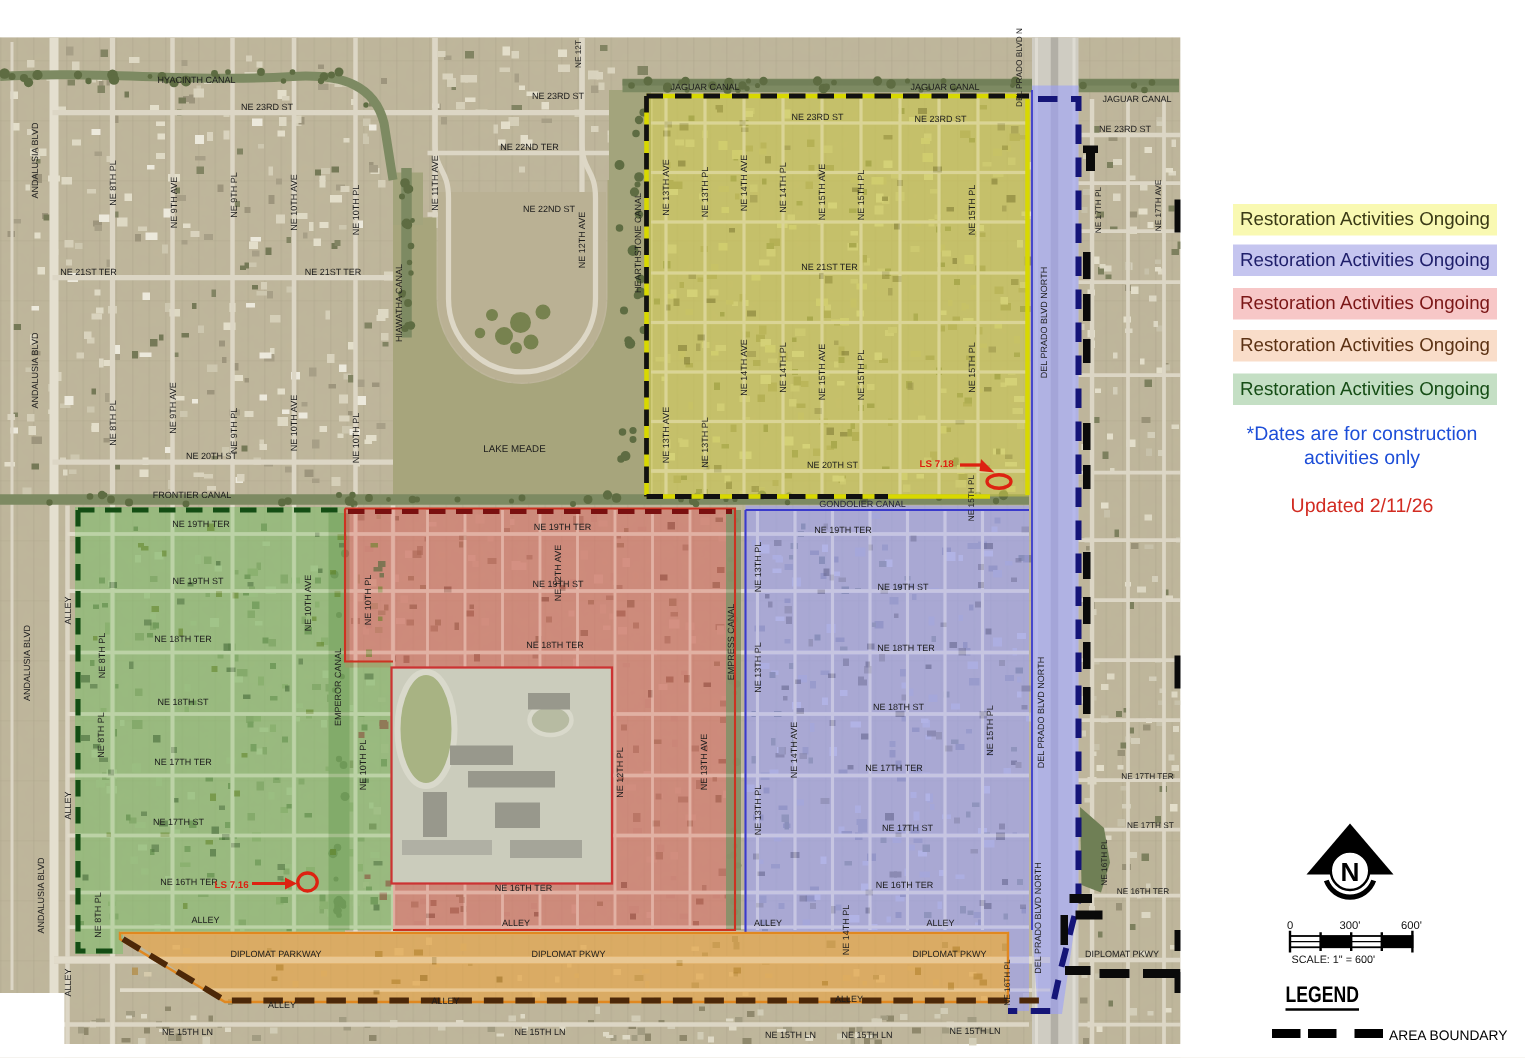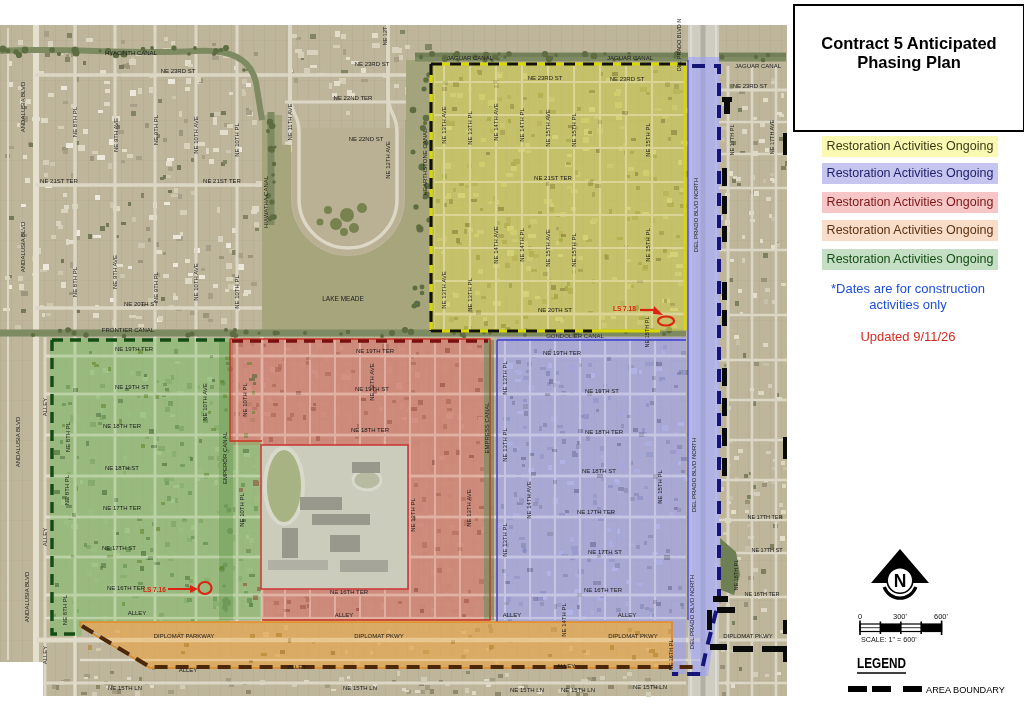--- a/index.html
+++ b/index.html
@@ -2330,35 +2330,34 @@
 <g>
 <text x="143" y="592" font-size="6.5" font-weight="bold" fill="#dd2211">LS 7.16</text>
 <path d="M168,589 L193,589" stroke="#dd2211" stroke-width="2" fill="none"></path>
 <path d="M198,589 L190,585 L190,593 Z" fill="#dd2211"></path>
 <ellipse cx="205" cy="588" rx="6.5" ry="6" fill="none" stroke="#dd2211" stroke-width="2.2"></ellipse>
 </g>
 </svg>
 
 <div class="abs" style="left:787px;top:0;width:237px;height:705px;background:#fff"></div>
 
-<div class="abs" style="left:793px;top:4px;width:228px;height:96px;border:2px solid #000;background:#fff;text-align:center;font-weight:bold;font-size:16.5px;line-height:19px;color:#000;padding-top:28px">Contract 5 Anticipated<br>Phasing Plan</div>
 
 <div class="abs" style="left:822px;top:136px;width:176px;height:21px;background:#f9f9b2;color:#3a3a16;font-size:12.5px;text-align:center;line-height:21px">Restoration Activities Ongoing</div>
 
 <div class="abs" style="left:822px;top:163px;width:176px;height:21px;background:#c5c5ef;color:#1e1e6a;font-size:12.5px;text-align:center;line-height:21px">Restoration Activities Ongoing</div>
 
 <div class="abs" style="left:822px;top:192px;width:176px;height:21px;background:#f7c7c7;color:#7a1616;font-size:12.5px;text-align:center;line-height:21px">Restoration Activities Ongoing</div>
 
 <div class="abs" style="left:822px;top:220px;width:176px;height:21px;background:#f9ddc9;color:#5c3214;font-size:12.5px;text-align:center;line-height:21px">Restoration Activities Ongoing</div>
 
 <div class="abs" style="left:822px;top:249px;width:176px;height:21px;background:#c4dfc4;color:#164d16;font-size:12.5px;text-align:center;line-height:21px">Restoration Activities Ongoing</div>
 
 <div class="abs" style="left:800px;top:281px;width:216px;text-align:center;color:#1d4ed8;font-size:13px;line-height:16px">*Dates are for construction<br>activities only</div>
 
-<div class="abs" style="left:800px;top:329px;width:216px;text-align:center;color:#d22c22;font-size:13px">Updated 9/11/26</div>
+<div class="abs" style="left:800px;top:329px;width:216px;text-align:center;color:#d22c22;font-size:13px">Updated 2/11/26</div>
 
 <svg class="abs" style="left:855px;top:543px" width="90" height="60" viewBox="0 0 90 60">
 <path d="M45,6 L16,40 L74,40 Z" fill="#000"></path>
 <path d="M29.2,44 A16.8,16.8 0 0 0 60.8,44 A16.8,16.8 0 0 1 29.2,44 Z" fill="none" stroke="#000" stroke-width="3.4"></path>
 <circle cx="45" cy="37.5" r="12.8" fill="#fff" stroke="#000" stroke-width="1.6"></circle>
 <text x="45" y="44" font-size="17.5" font-weight="bold" fill="#000" text-anchor="middle">N</text>
 </svg>
 
 <svg class="abs" style="left:845px;top:608px" width="115" height="38" viewBox="0 0 115 38">
 <g font-size="7.5" fill="#111">

